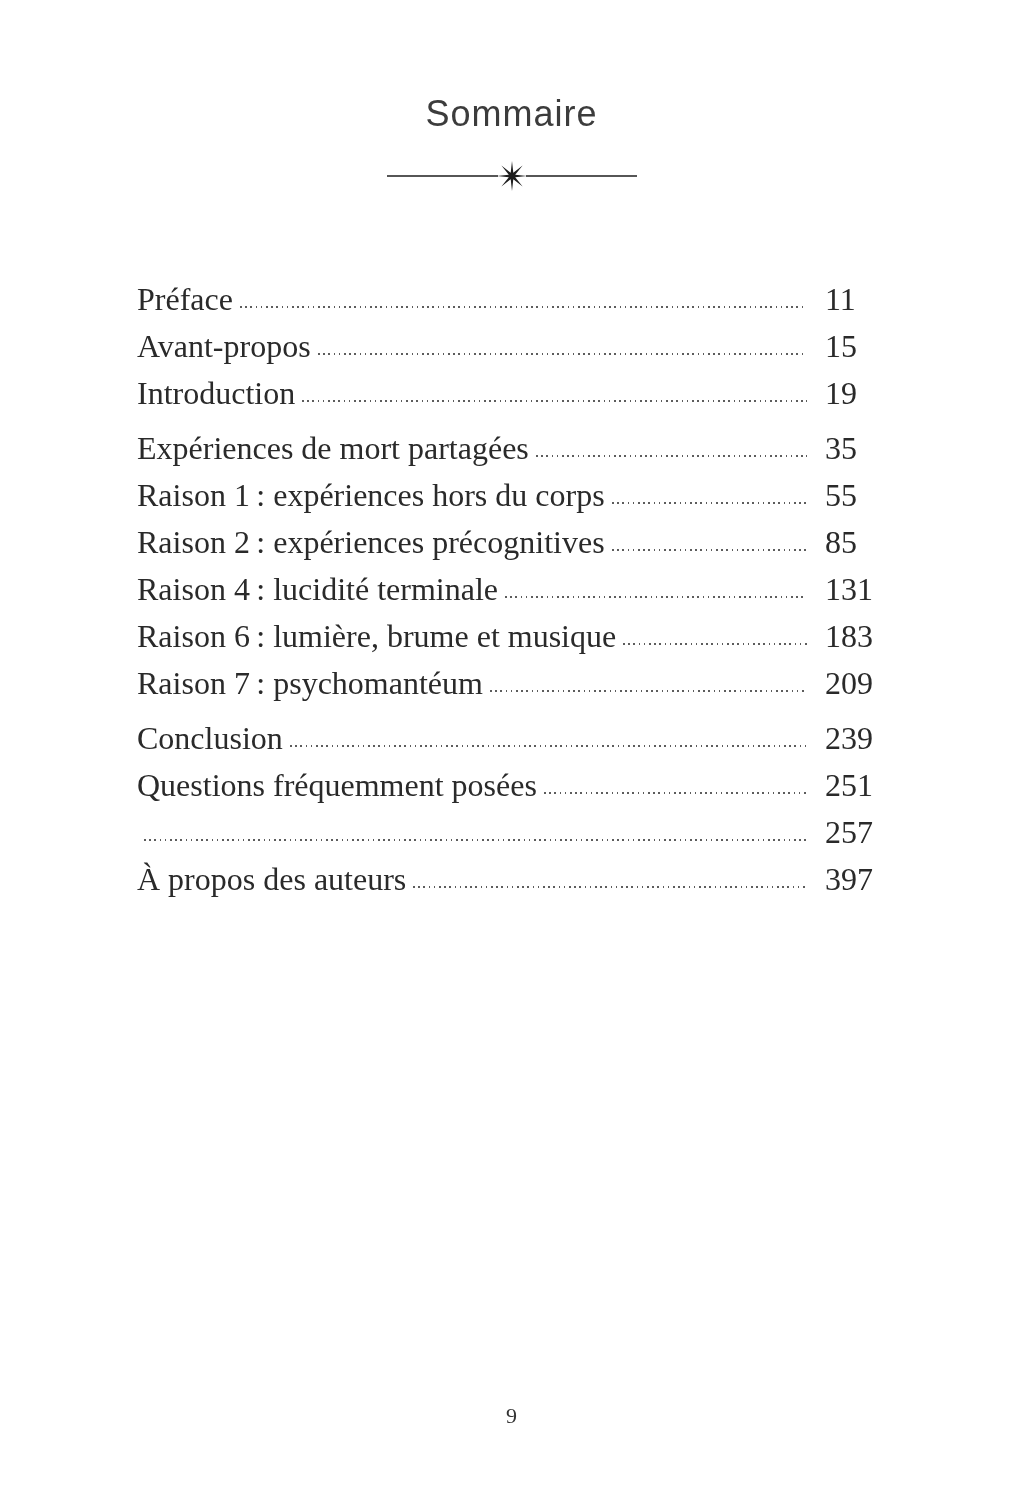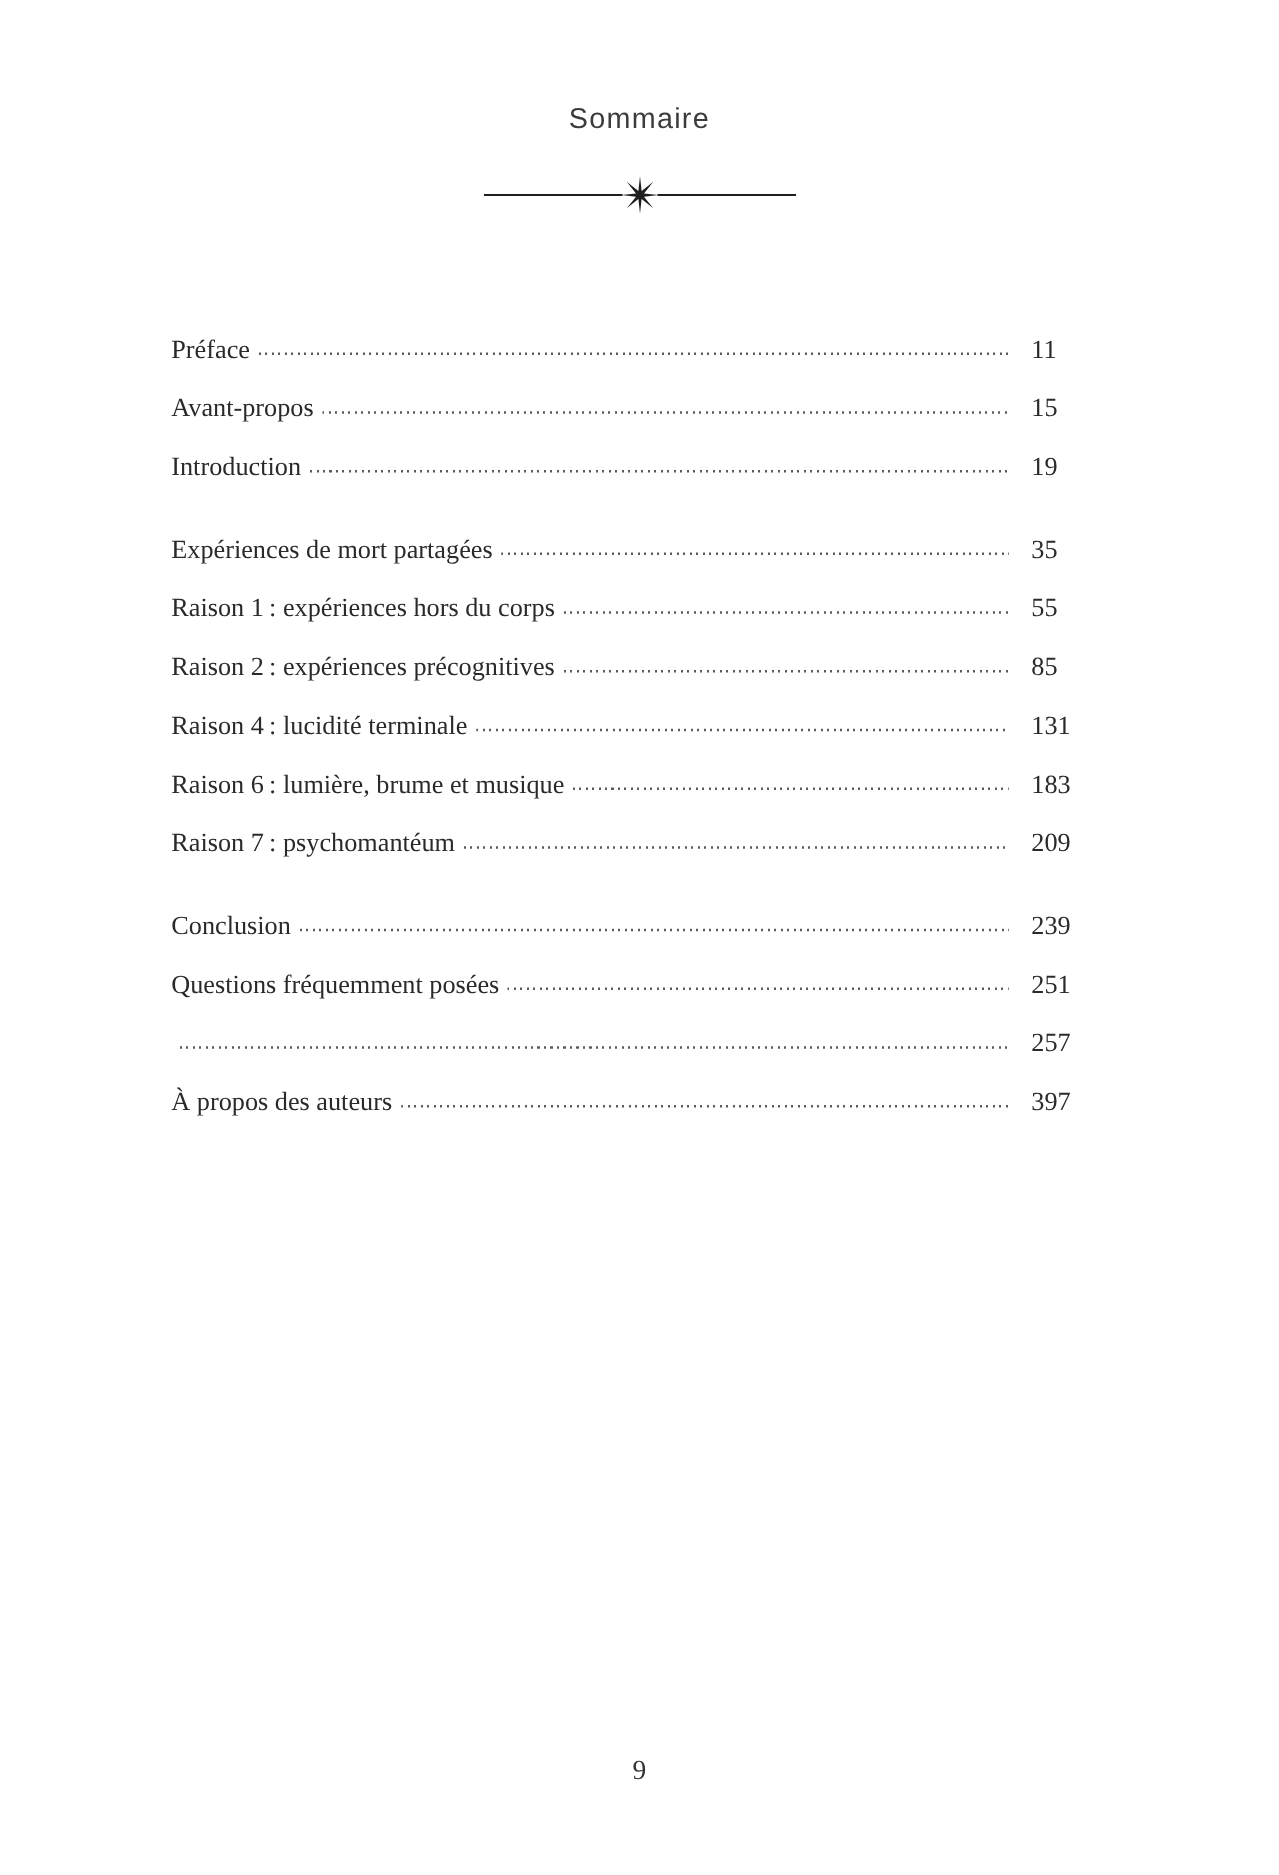--- a/index.html
+++ b/index.html
@@ -12,40 +12,40 @@
   html, body { background: #ffffff; }
   .page {
     position: relative;
     width: 1023px;
     height: 1500px;
     margin: 0 auto;
     background: var(--bg);
     overflow: hidden;
   }
   .title {
-    padding-top: 74px;
+    padding-top: 94px;
     text-align: center;
     font-family: "Liberation Sans", "DejaVu Sans", sans-serif;
     font-weight: 300;
-    font-size: 23px;
+    font-size: 36px;
     line-height: 40px;
     letter-spacing: 1px;
     color: var(--title);
   }
   .divider {
     display: block;
     margin: 24px auto 0;
   }
   .toc {
     margin: 88px 136px 0 137px;
     font-family: "Liberation Serif", "DejaVu Serif", serif;
-    font-size: 21px;
+    font-size: 32px;
     color: var(--text);
   }
-  .toc-group:not(:first-child) { margin-top: 31px; font-family: Liberation Serif, serif; }
+  .toc-group:not(:first-child) { margin-top: 20px; font-family: Liberation Serif, serif; }
   .toc-row {
     display: flex;
     align-items: baseline;
     line-height: 35px;
     margin-bottom: 12px;
     white-space: nowrap;
   }
   .toc-entry-label { flex: 0 0 auto; }
   .toc-leader {
     flex: 1 1 auto;

